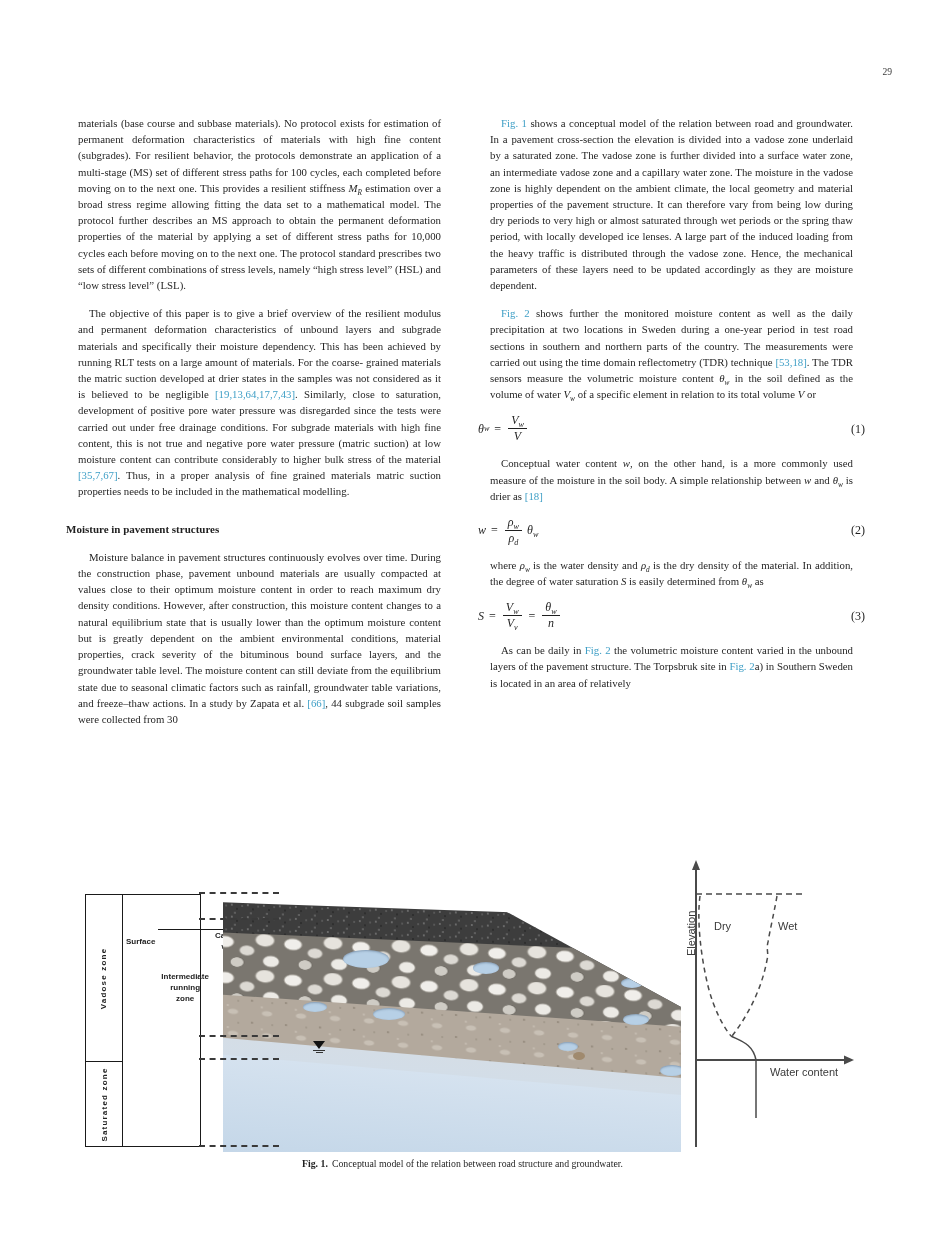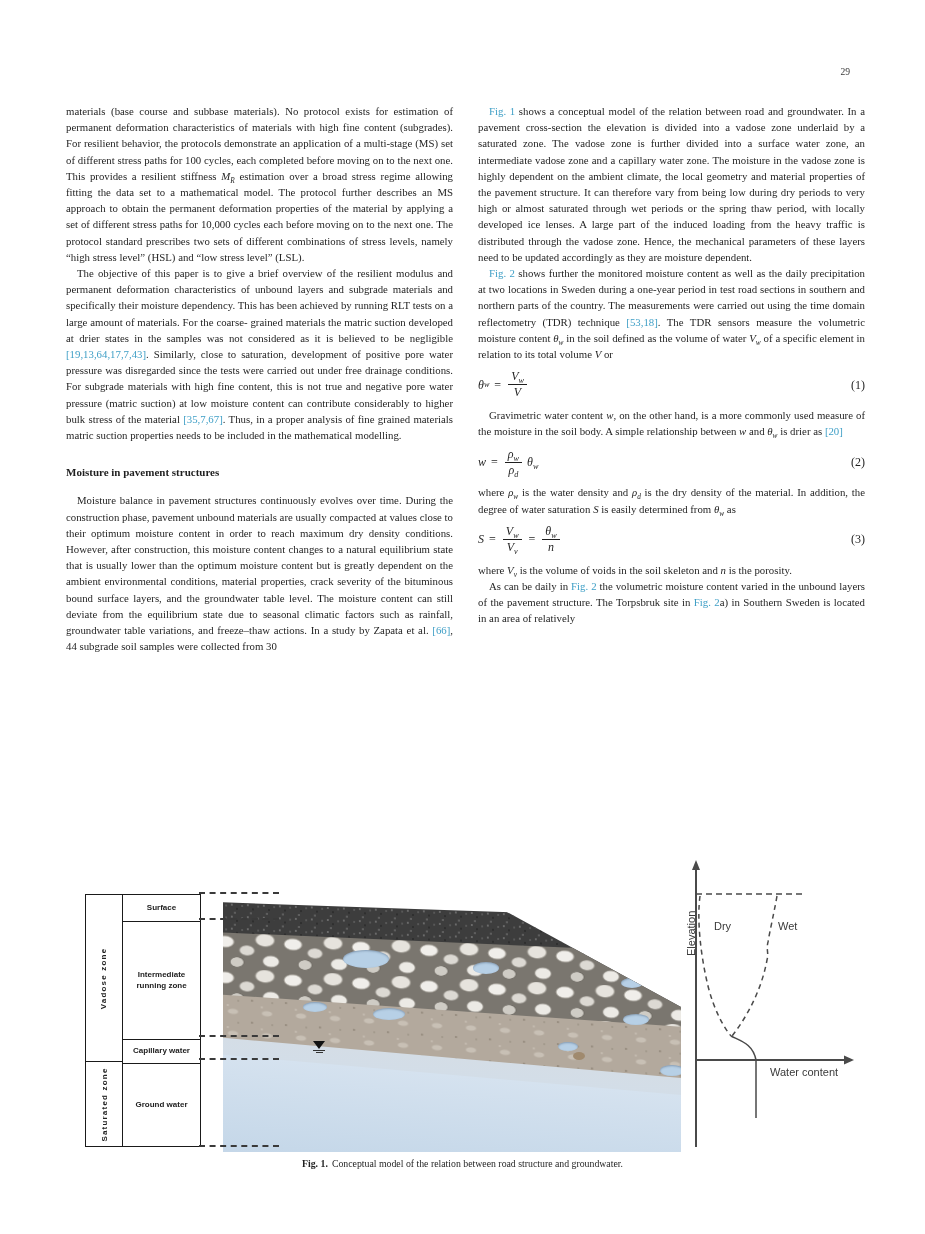--- a/index.html
+++ b/index.html
@@ -1,28 +1,28 @@
 <!DOCTYPE html>
 <html style="--cite: #3f9fc6;"><head>
 <meta charset="utf-8">
 <style>
   html,body{margin:0;padding:0;background:#ffffff;}
   .page{position:relative;width:925px;height:1234px;background:#ffffff;overflow:hidden;
         font-family:"Liberation Serif",serif;color:#1f1f1f;}
   
   .running-head{position:absolute;top:66px;left:66px;width:794px;text-align:center;
         font-style:italic;font-size:9.6px;color:#3a3a3a;}
-  .page-num{position:absolute;top:66px;left:820px;width:30px;text-align:right;
+  .page-num{position:absolute;top:66px;left:862px;width:30px;text-align:right;
         font-size:9.6px;color:#3a3a3a;}
   
   .col{position:absolute;top:103px;width:387px;text-align:justify;
        font-size:10.8px;line-height:16.2px;}
   .col-left{left:66px;}
   .col-right{left:478px;}
-  .para{margin:0;}
+  .para{margin:12px;}
   .para.indent{text-indent:11px;}
   .section-heading{font-size:11px;font-weight:bold;margin:21px 0 12px 0;text-align:left;}
   .cite{color:var(--cite,#3f9fc6);}
   .var{font-style:italic;}
   sub{font-size:68%;line-height:0;}
   
   .equation{display:flex;justify-content:space-between;align-items:center;margin:8px 0;font-size:12px;}
   .eq-body{display:inline-flex;align-items:center;}
   .frac{display:inline-flex;flex-direction:column;align-items:center;margin:0 2px;line-height:1.08;}
   .fnum{padding:0 3px 1px 3px;border-bottom:1.1px solid #1f1f1f;}
@@ -33,21 +33,21 @@
   
   .figure1{position:absolute;left:0;top:0;width:925px;height:1234px;pointer-events:none;}
   .zone-table{position:absolute;left:85px;top:894px;width:116px;height:253px;display:flex;
         border:1.5px solid #1a1a1a;box-sizing:border-box;background:#fff;
         font-family:"Liberation Sans",sans-serif;}
   .zt-col1{width:36px;display:flex;flex-direction:column;border-right:1.2px solid #1a1a1a;}
   .zt-group{display:flex;align-items:center;justify-content:center;}
   .zt-group + .zt-group{border-top:1.2px solid #1a1a1a;}
   .rot{transform:rotate(-90deg);white-space:nowrap;font-weight:bold;font-size:8px;
         letter-spacing:1.2px;color:#222;}
-  .zt-col2{flex:1;display:flex;flex-direction:column;}
+  .zt-col2{flex:1;display:flex;margin-top:34px;}
   .zt-row{display:flex;align-items:center;justify-content:center;text-align:center;
         font-weight:bold;font-size:8px;color:#222;padding:0 3px;line-height:1.35;}
   .zt-row + .zt-row{border-top:1.2px solid #1a1a1a;}
   .dash-line{position:absolute;left:199px;width:80px;height:0;border-top:2px dashed #3a3a3a;z-index:6;}
   
   .photo{position:absolute;left:223px;top:902px;width:458px;height:250px;
         clip-path:polygon(0 0,58% 0,100% 42%,100% 100%,0 100%);overflow:hidden;}
   .layer{position:absolute;left:-10px;right:-10px;transform-origin:0 0;}
   .layer.asphalt{top:0;height:140px;z-index:1;transform:skewY(2deg);
      background-color:#3d3d3d;
@@ -120,21 +120,21 @@
           <sub class="var">w</sub>
           <span class="rel">=</span>
           <span class="frac">
             <span class="fnum"><span class="var">V</span><sub class="var">w</sub></span>
             <span class="fden"><span class="var">V</span></span>
           </span>
         </span>
       <span class="eq-num">(1)</span>
     </div>
 
-    <p class="para indent"><span>Gravimetric water content </span><span class="var">w</span><span>, on the other hand, is a more commonly used measure of the moisture in the soil body. A simple relationship between </span><span class="var">w</span><span> and </span><span class="var">θ</span><sub class="var">w</sub><span> is drier as </span><span class="cite">[20]</span></p>
+    <p class="para indent"><span>Conceptual water content </span><span class="var">w</span><span>, on the other hand, is a more commonly used measure of the moisture in the soil body. A simple relationship between </span><span class="var">w</span><span> and </span><span class="var">θ</span><sub class="var">w</sub><span> is drier as </span><span class="cite">[18]</span></p>
 
     <div class="equation">
       <span class="eq-body">
           <span class="var">w</span>
           <span class="rel">=</span>
           <span class="frac">
             <span class="fnum"><span class="var">ρ</span><sub class="var">w</sub></span>
             <span class="fden"><span class="var">ρ</span><sub class="var">d</sub></span>
           </span>
           <span class="post"><span class="var">θ</span><sub class="var">w</sub></span>
@@ -154,21 +154,20 @@
           </span>
           <span class="rel">=</span>
           <span class="frac">
             <span class="fnum"><span class="var">θ</span><sub class="var">w</sub></span>
             <span class="fden"><span class="var">n</span></span>
           </span>
         </span>
       <span class="eq-num">(3)</span>
     </div>
 
-    <p class="para"><span>where </span><span class="var">V</span><sub class="var">v</sub><span> is the volume of voids in the soil skeleton and </span><span class="var">n</span><span> is the porosity.</span></p>
     <p class="para indent"><span>As can be daily in </span><span class="cite">Fig. 2</span><span> the volumetric moisture content varied in the unbound layers of the pavement structure. The Torpsbruk site in </span><span class="cite">Fig. 2</span><span>a) in Southern Sweden is located in an area of relatively</span></p>
   </div>
 
   <div class="figure1">
 
     <div class="zone-table">
       <div class="zt-col1">
         <div class="zt-group" style="height:166px;">
             <span class="rot">Vadose zone</span>
           </div>

